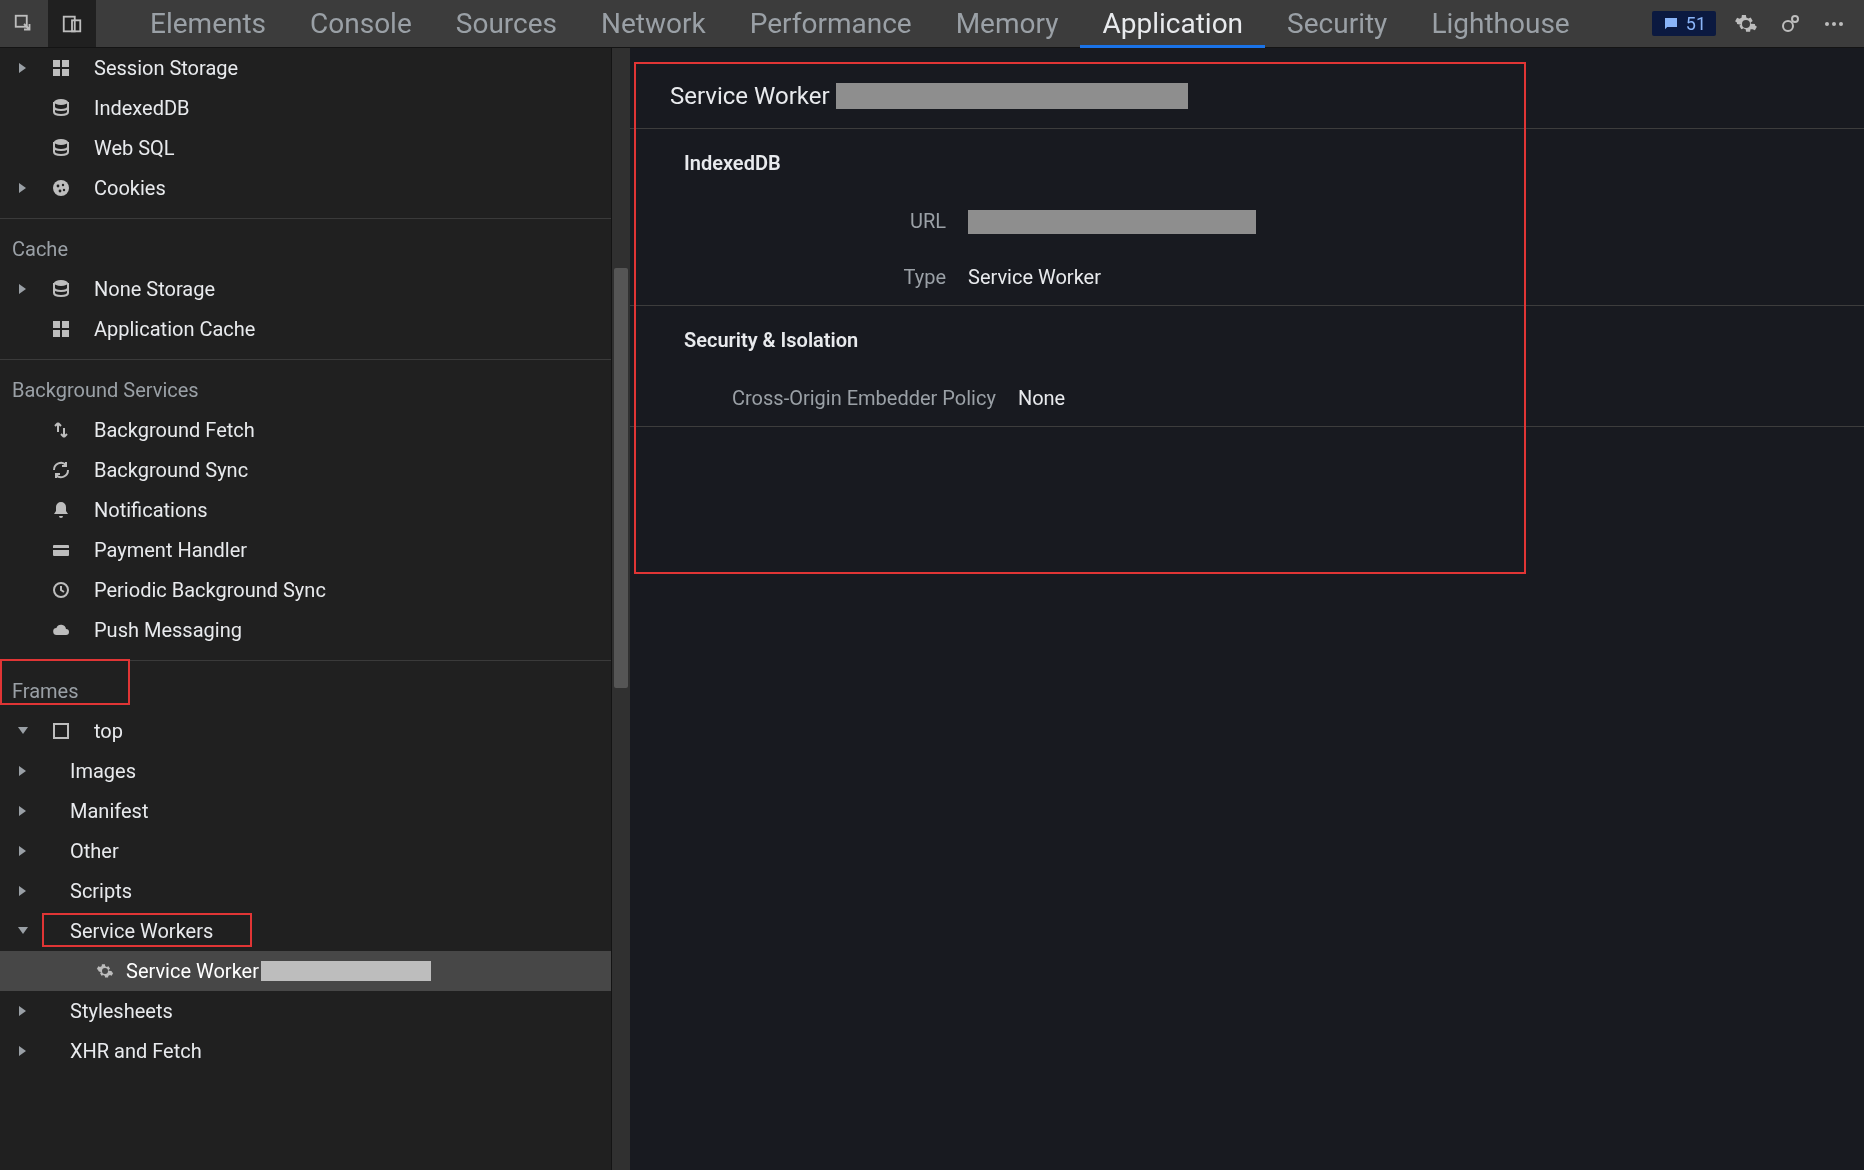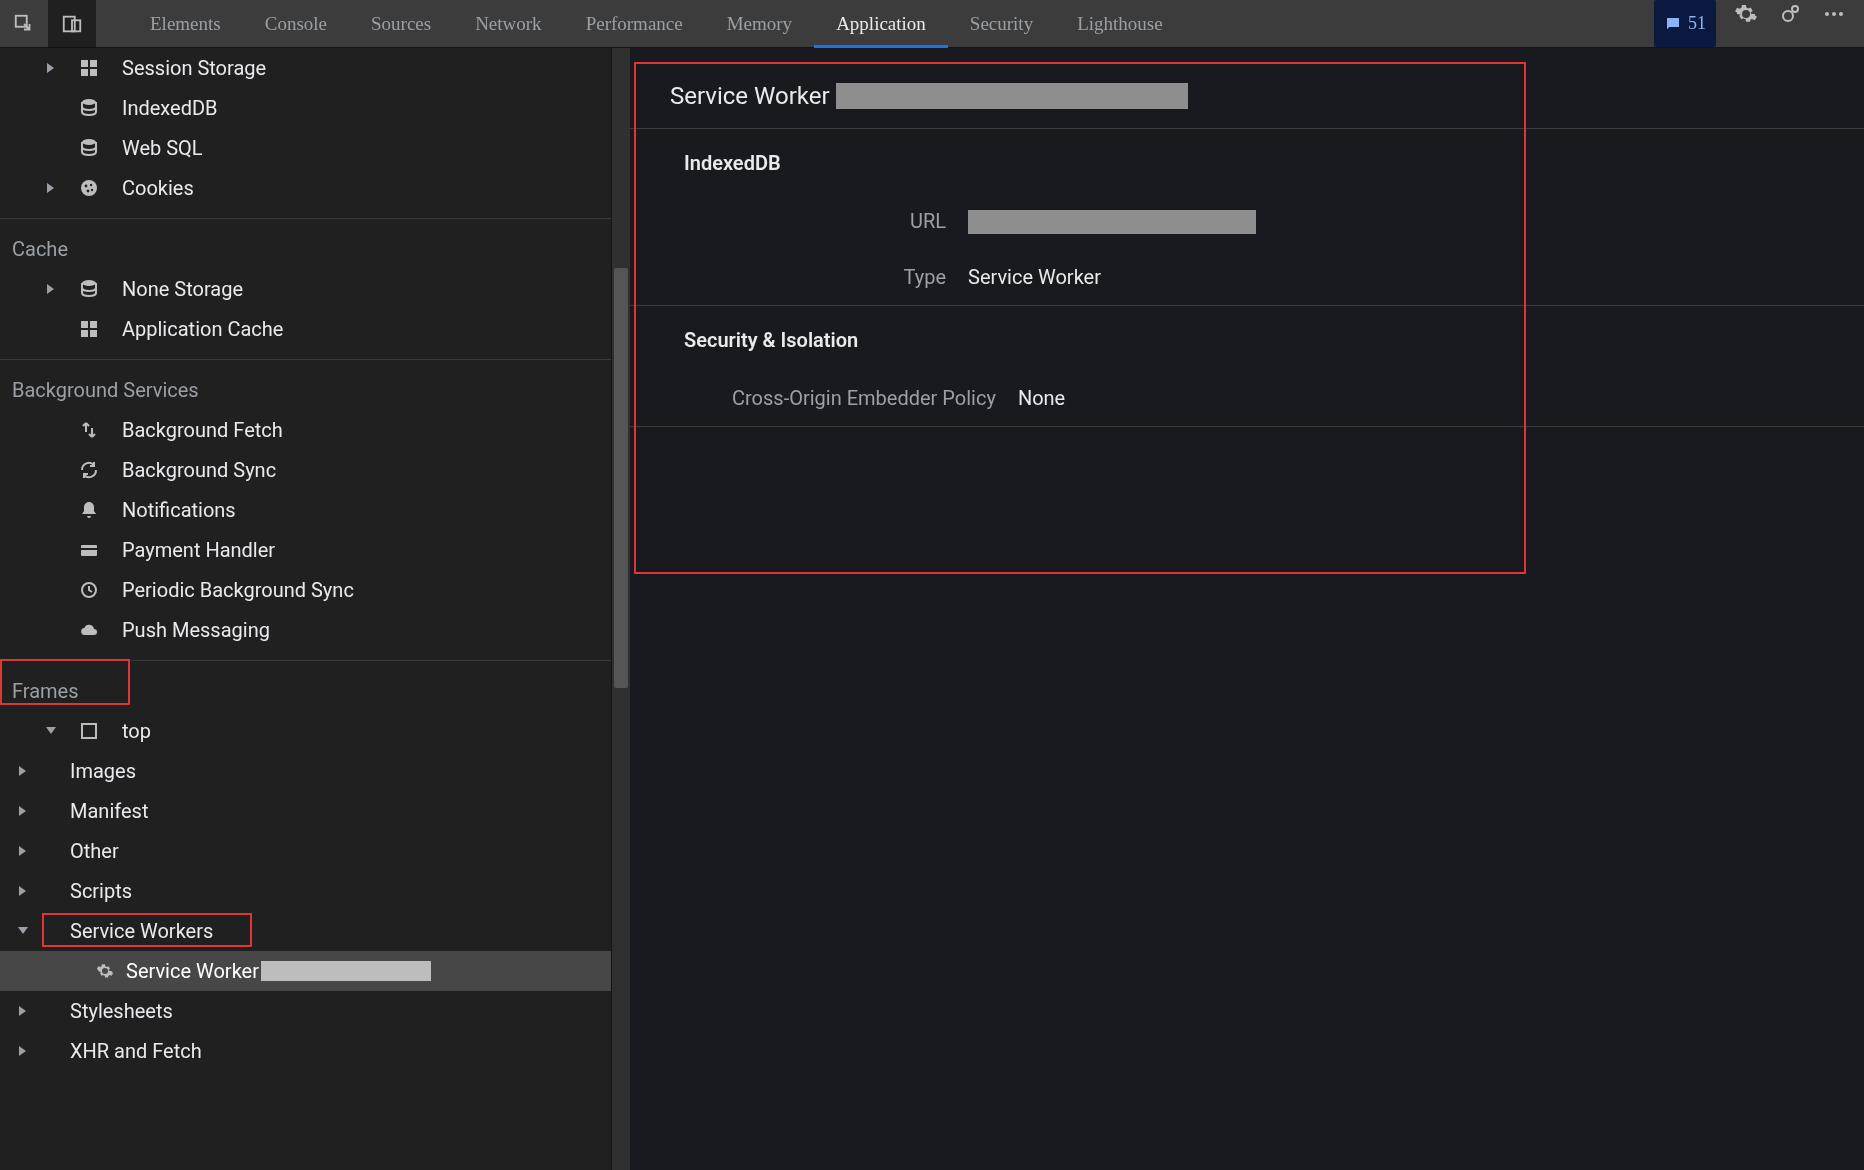--- a/index.html
+++ b/index.html
@@ -36,41 +36,40 @@
   .tabs {
     display: flex;
     align-items: stretch;
     margin-left: 32px;
   }
   .tab {
     display: flex;
     align-items: center;
     padding: 0 22px;
     color: #9aa0a6;
-    font-size: 19px;
+    font-size: 28px;
     cursor: pointer;
     position: relative;
-    font-family: Liberation Serif, serif;
   }
   .tab.active {
     color: #e8eaed;
   }
   .tab.active::after {
     content: "";
     position: absolute;
     left: 0; right: 0; bottom: -1px;
     height: 3px;
     background: #1a73e8;
   }
   .tabbar-right {
     margin-left: auto;
     display: flex;
+    align-items: center;
     gap: 16px;
     padding-right: 16px;
-    font-family: Liberation Serif, serif;
   }
   .msg-count {
     display: flex;
     align-items: center;
     gap: 6px;
     background: #0b1940;
     color: #8ab4f8;
     padding: 2px 10px;
     border-radius: 2px;
     font-size: 18px;
@@ -128,21 +127,21 @@
   .tree-row .arrow.none { visibility: hidden; }
   .tree-row .rowicon {
     width: 26px;
     display: inline-flex;
     justify-content: center;
     align-items: center;
     margin-right: 8px;
     color: #bdbdbd;
     flex: 0 0 auto;
   }
-  .tree-row.depth1 { padding-left: 44px; gap: 12px; }
+  .tree-row.depth1 { padding-left: 16px; gap: 12px; }
   .tree-row.depth2 { }
   .tree-row.depth3 { padding-left: 72px; }
   .tree-row.selected {
     background: #474747;
     color: #ffffff;
   }
   .tree-row.selected .redact { background:#bdbdbd; }
   .tree-row .redact { background:#888; }
 
   .frames-header { position: relative; }

